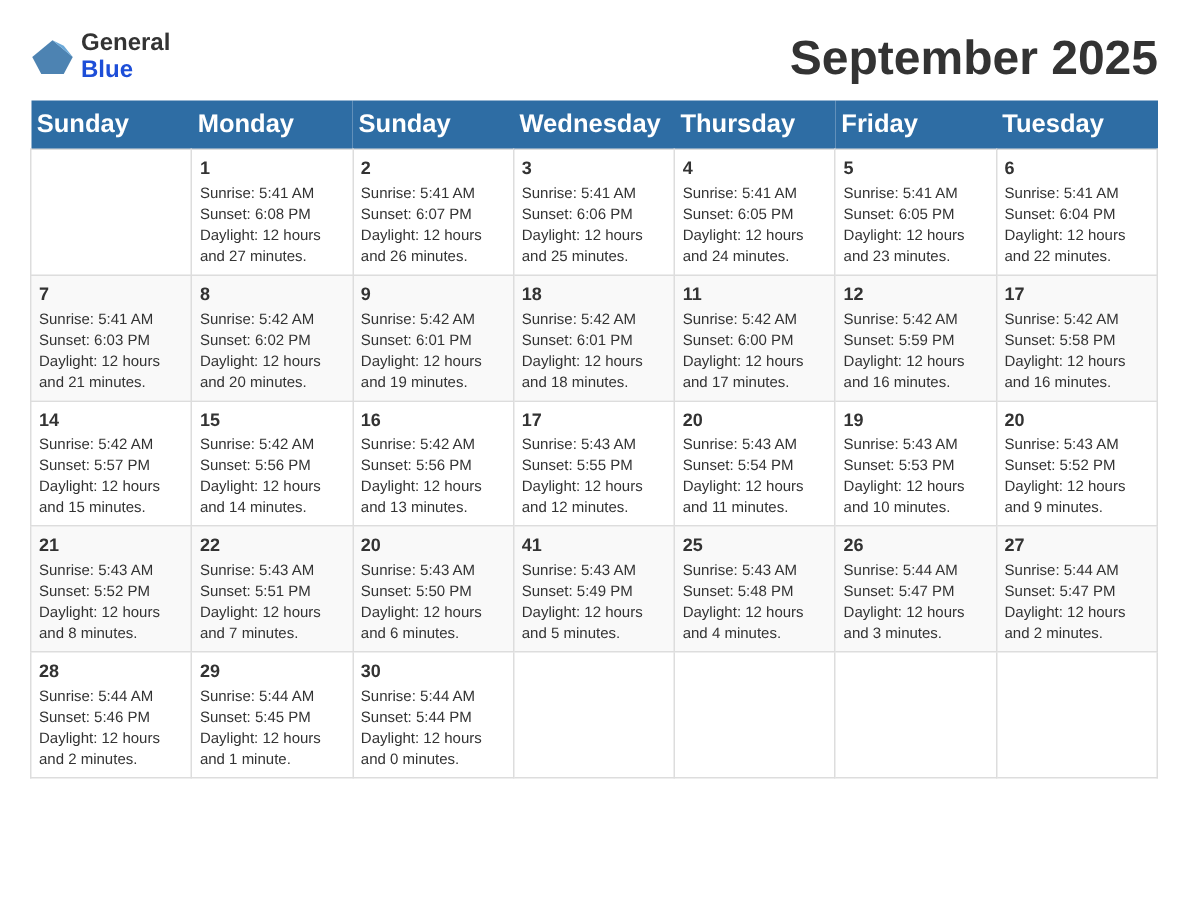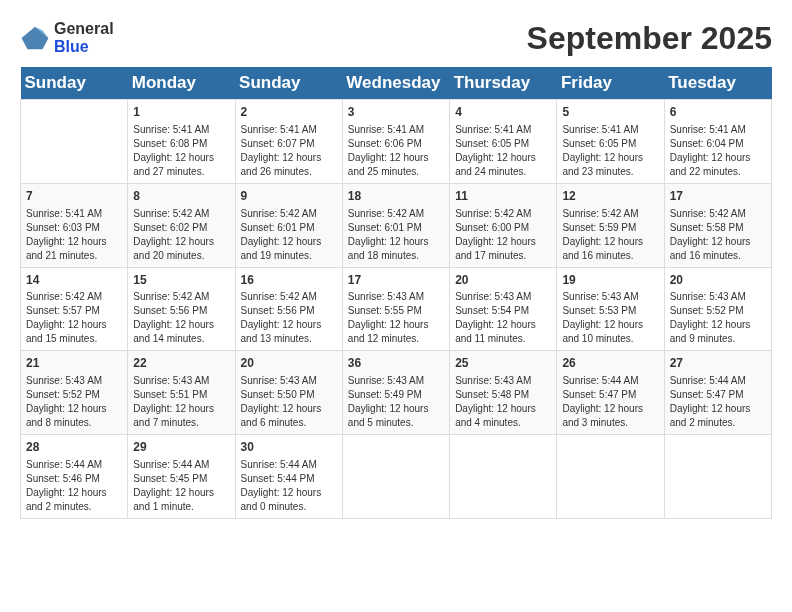--- a/index.html
+++ b/index.html
@@ -217,21 +217,21 @@
         </td>
         <td>
           <span class="day-number">22</span>
           <div class="day-info">Sunrise: 5:43 AM<br>Sunset: 5:51 PM<br>Daylight: 12 hours<br>and 7 minutes.</div>
         </td>
         <td>
           <span class="day-number">20</span>
           <div class="day-info">Sunrise: 5:43 AM<br>Sunset: 5:50 PM<br>Daylight: 12 hours<br>and 6 minutes.</div>
         </td>
         <td>
-          <span class="day-number">36</span>
+          <span class="day-number">41</span>
           <div class="day-info">Sunrise: 5:43 AM<br>Sunset: 5:49 PM<br>Daylight: 12 hours<br>and 5 minutes.</div>
         </td>
         <td>
           <span class="day-number">25</span>
           <div class="day-info">Sunrise: 5:43 AM<br>Sunset: 5:48 PM<br>Daylight: 12 hours<br>and 4 minutes.</div>
         </td>
         <td>
           <span class="day-number">26</span>
           <div class="day-info">Sunrise: 5:44 AM<br>Sunset: 5:47 PM<br>Daylight: 12 hours<br>and 3 minutes.</div>
         </td>

